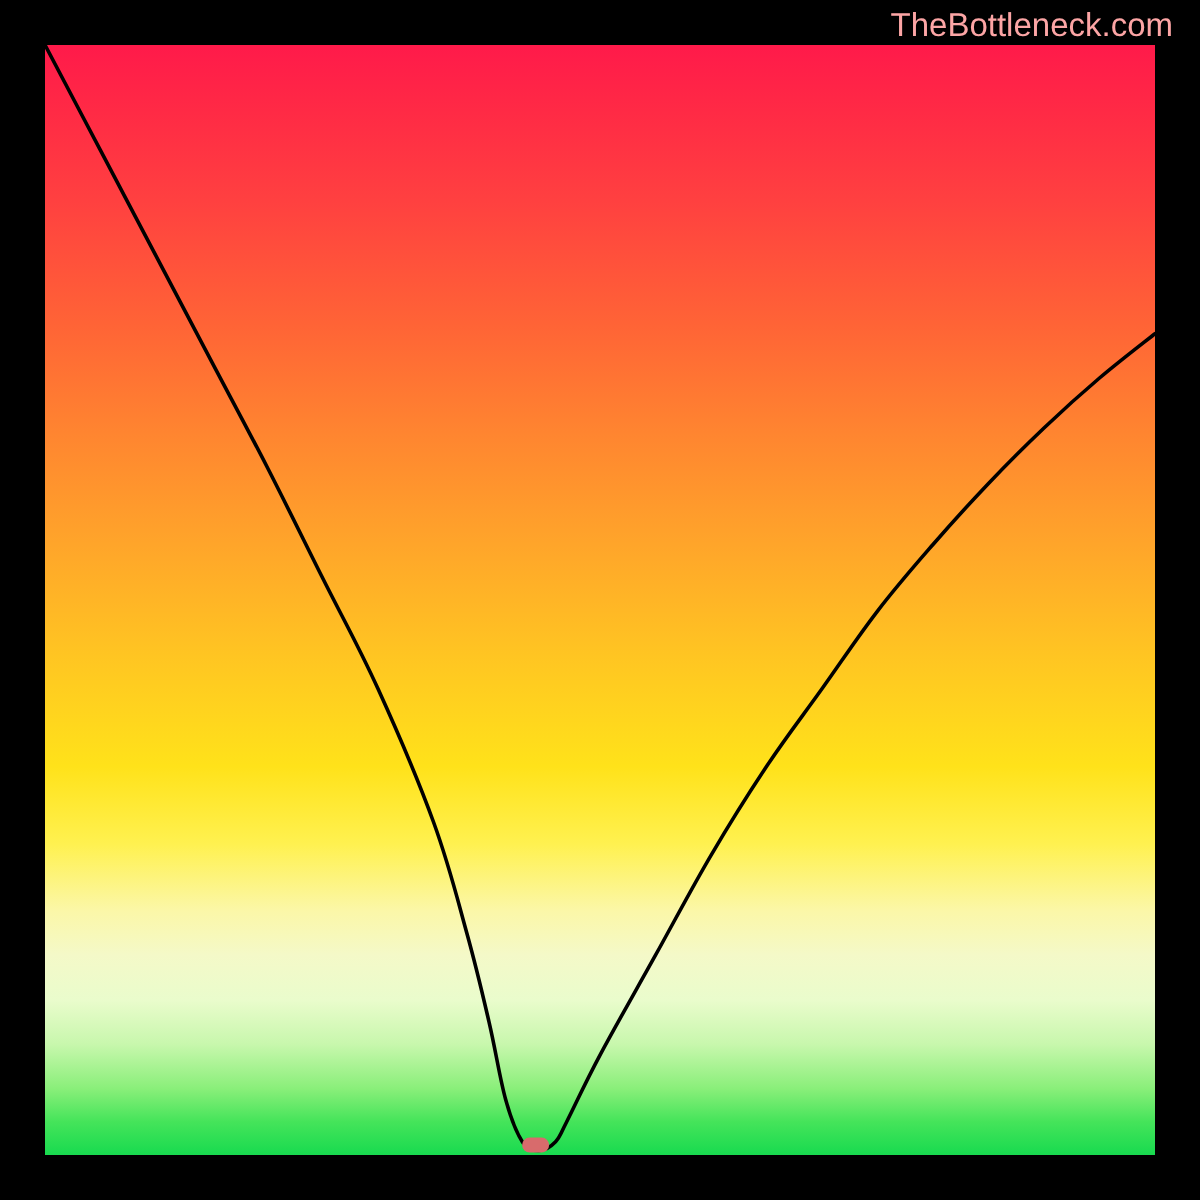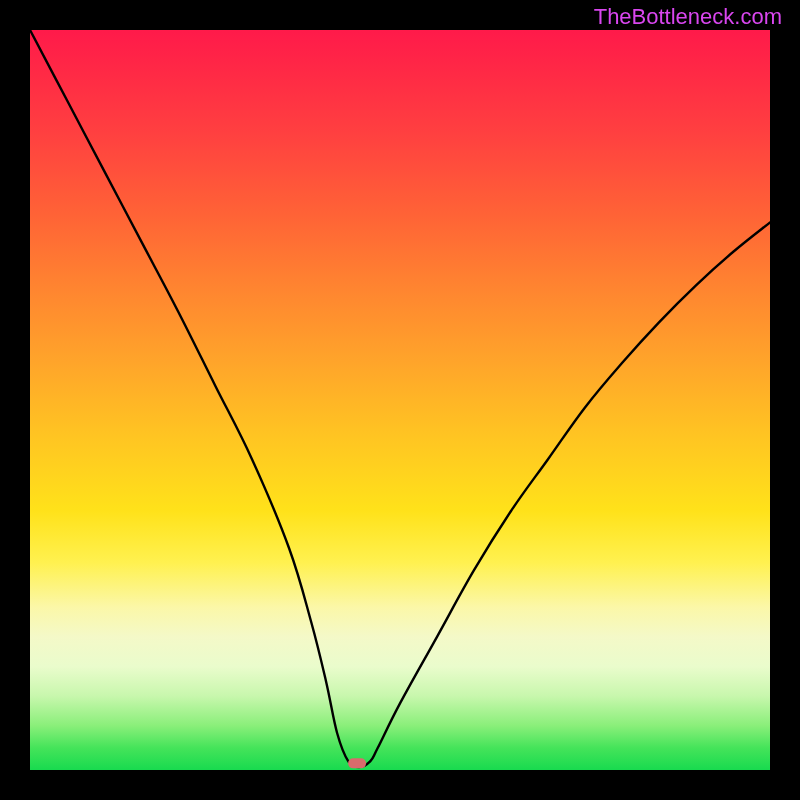--- a/index.html
+++ b/index.html
@@ -8,21 +8,21 @@
     height: 800px;
     background: #000;
     position: relative;
     font-family: Arial, Helvetica, sans-serif;
     overflow: hidden;
   }
   .watermark {
     position: absolute;
     top: 4px;
     right: 18px;
-    color: #d946ef;
+    color: #fca5a5;
     font-size: 22px;
     font-weight: 500;
     z-index: 10;
   }
   .plot-area {
     position: absolute;
     left: 30px;
     top: 30px;
     width: 740px;
     height: 740px;

